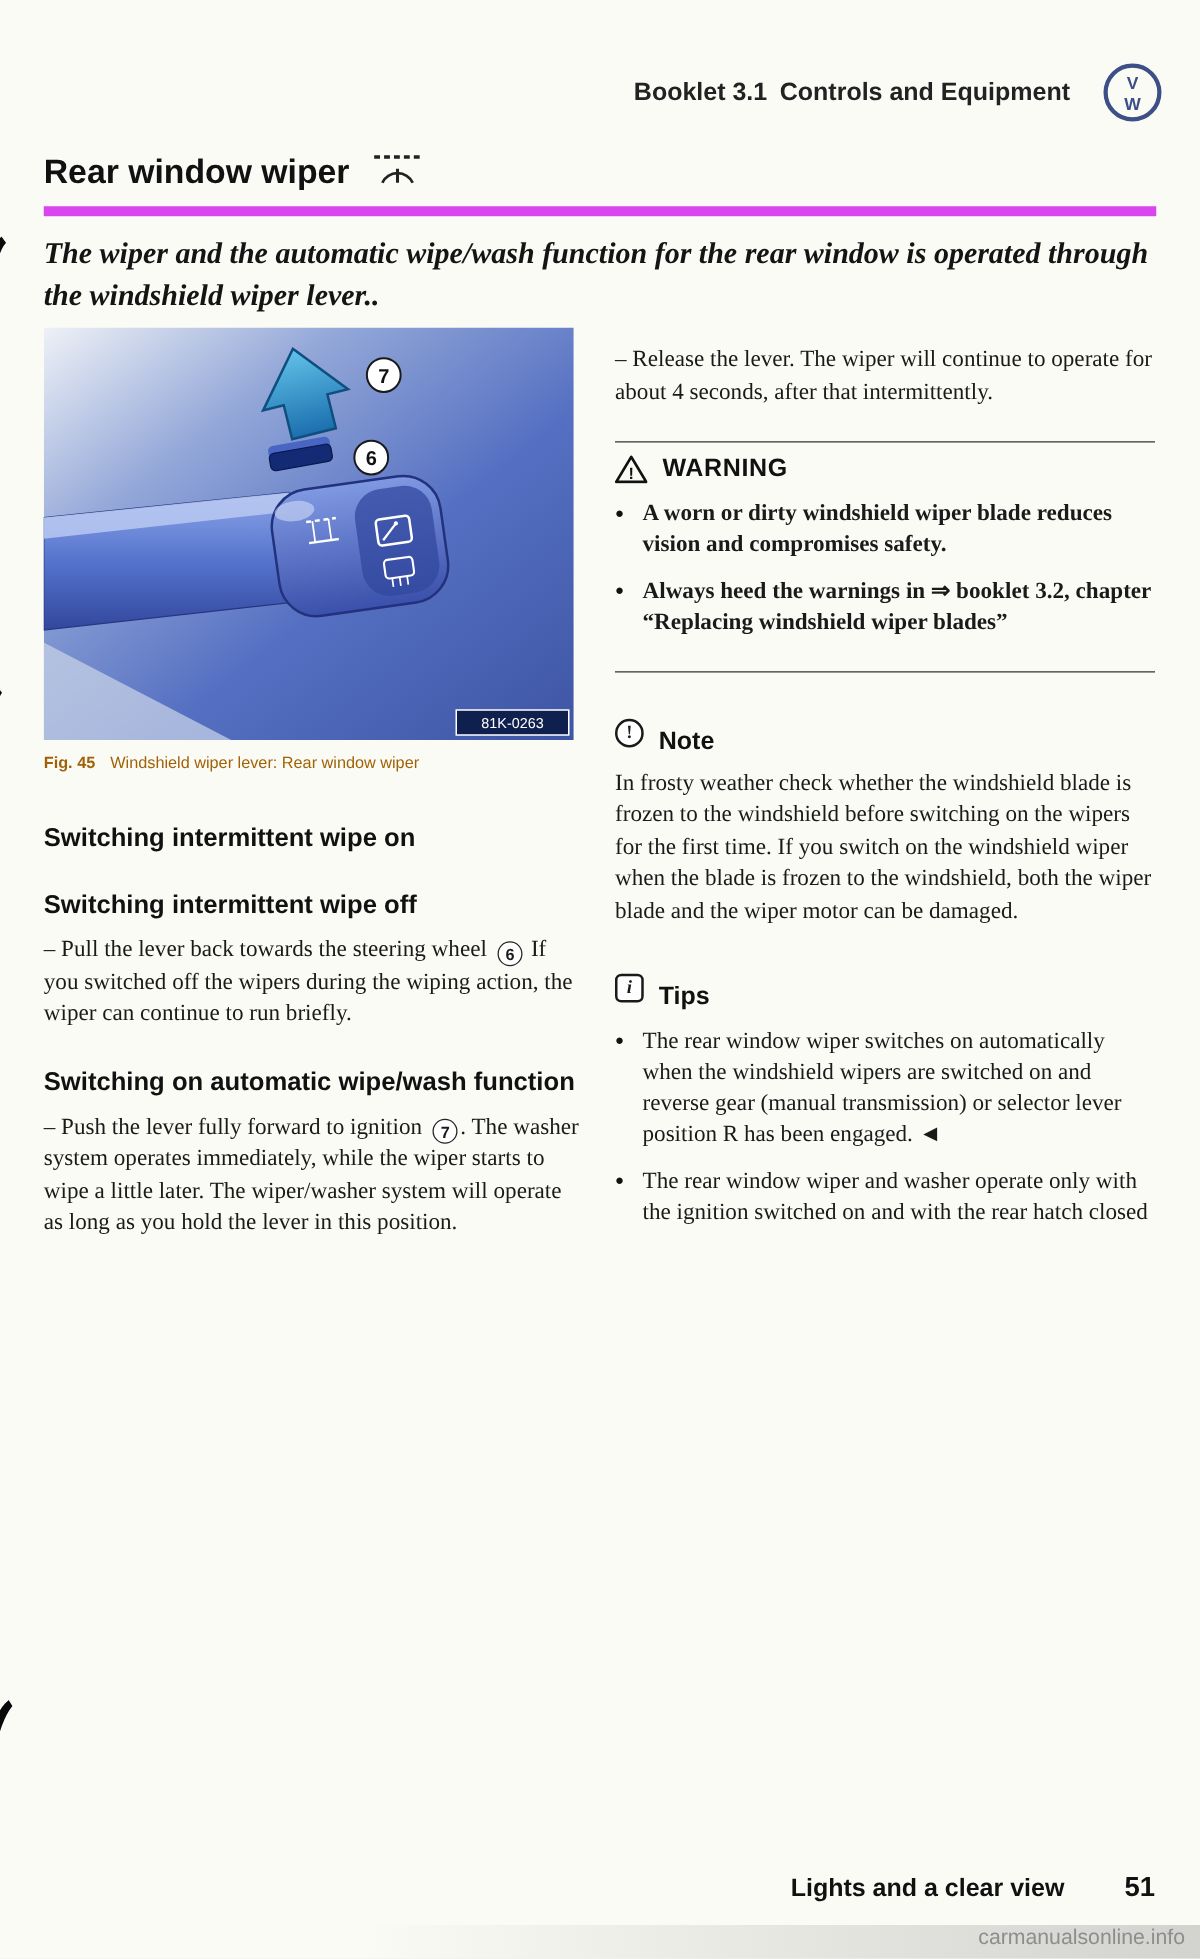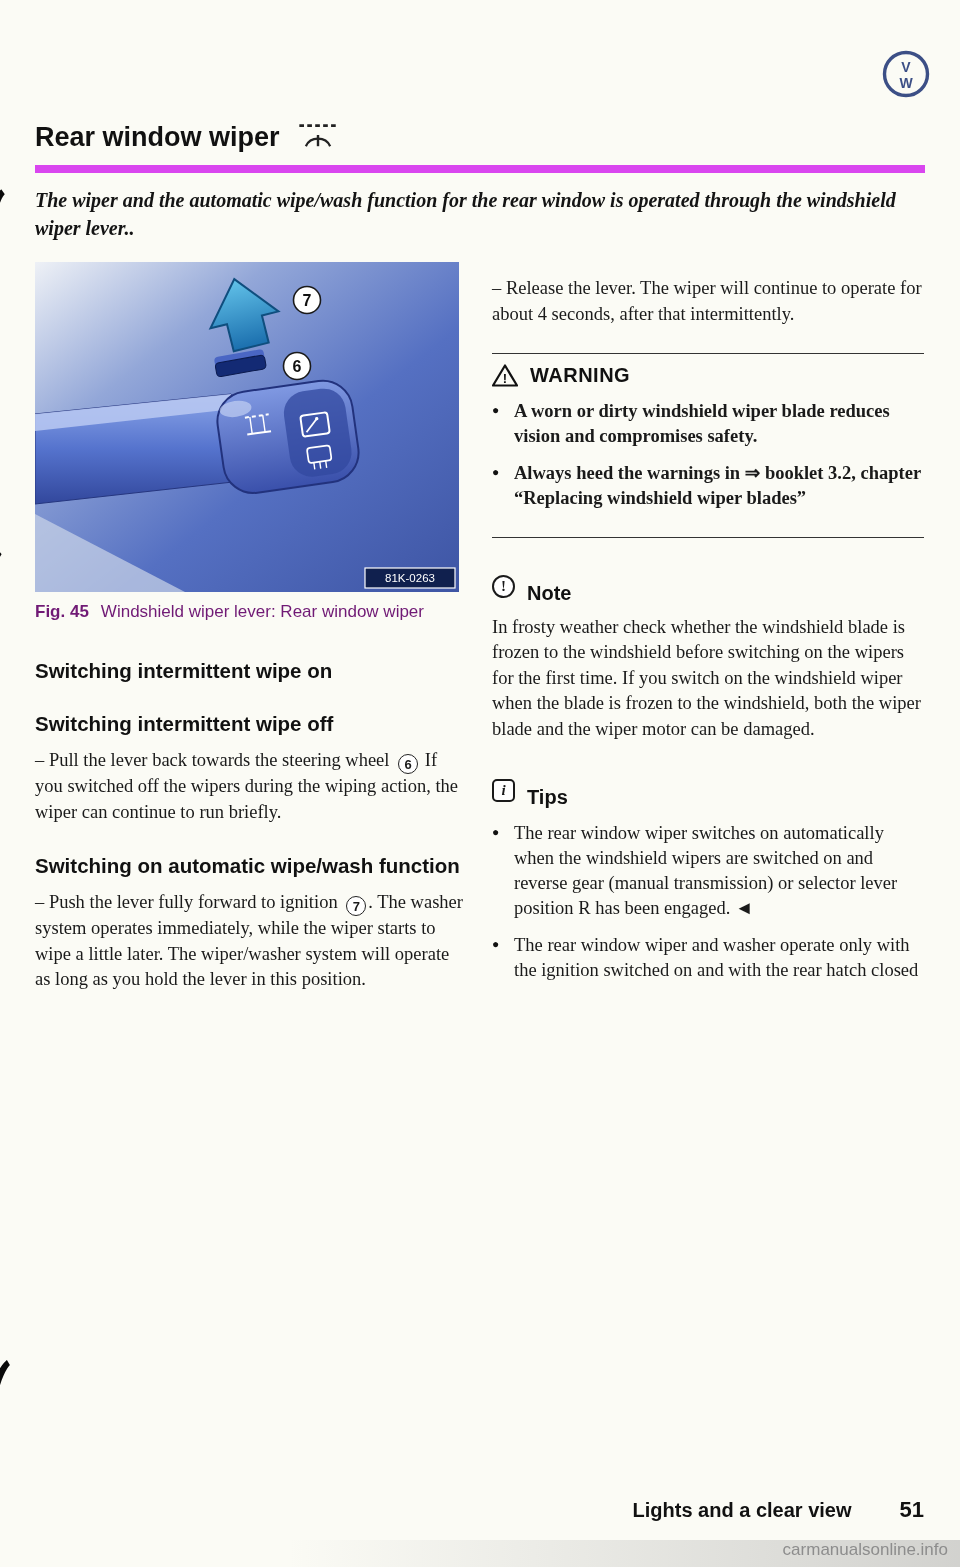--- a/index.html
+++ b/index.html
@@ -16,27 +16,27 @@
   .vw-logo { width:48px; height:48px; }
 
   
   .title-row { position:absolute; left:35px; top:122px; width:890px;
                border-bottom:8px solid #d946ef; padding-bottom:12px;
                display:flex; align-items:center; gap:16px; }
   .page-title { font-family:"Liberation Sans", sans-serif; font-weight:bold; font-size:27px; color:#111; }
   .title-icon { width:44px; height:28px; margin-top:-6px; }
 
   .intro { position:absolute; left:35px; top:186px; width:888px;
-           font-style:italic; font-weight:bold; font-size:20px; line-height:1.42; color:#141414; }
+           font-style:italic; font-weight:bold; font-size:24px; line-height:1.42; color:#141414; }
 
   
   .figure { position:absolute; left:35px; top:262px; width:424px; height:330px; }
   .fig-svg { width:100%; height:100%; display:block; }
   .fig-caption { position:absolute; left:35px; top:602px; width:424px;
-                 font-family:"Liberation Sans", sans-serif; font-size:17px; color:#701a75; }
+                 font-family:"Liberation Sans", sans-serif; font-size:13px; color:#a16207; }
   .fig-caption .cap-label { font-weight:bold; margin-right:12px; }
 
   
   .left-col  { position:absolute; left:35px;  top:658px; width:432px; }
   .right-col { position:absolute; left:492px; top:276px; width:432px; }
 
   .sec-heading { font-family:"Liberation Sans", sans-serif; font-weight:bold;
                  font-size:20.5px; line-height:1.22; color:#111; margin:28px 0 12px; }
   .left-col .sec-heading:first-child { margin-top:0; }
   .body-text { font-size:18.5px; line-height:1.38; color:#1a1a1a; }
@@ -91,20 +91,23 @@
 </head>
 <body>
 
 <div class="page">
 
   <div class="scan-mark m1"></div>
   <div class="scan-mark m2"></div>
   <div class="scan-mark m3"></div>
 
   <div class="header">
+    <div class="header-text">
+      <span>Booklet 3.1</span><span>Controls and Equipment</span>
+    </div>
     <svg class="vw-logo" viewBox="0 0 48 48">
       <circle cx="24" cy="24" r="21.5" fill="none" stroke="#3c4f86" stroke-width="3.4"></circle>
       <text x="24" y="21.5" text-anchor="middle" font-size="14" font-weight="bold" fill="#3c4f86" font-family="Liberation Sans, sans-serif">V</text>
       <text x="24" y="38" text-anchor="middle" font-size="14" font-weight="bold" fill="#3c4f86" font-family="Liberation Sans, sans-serif">W</text>
     </svg>
   </div>
 
   <div class="title-row">
     <div class="page-title">Rear window wiper</div>
     <svg class="title-icon" viewBox="0 0 46 30">

